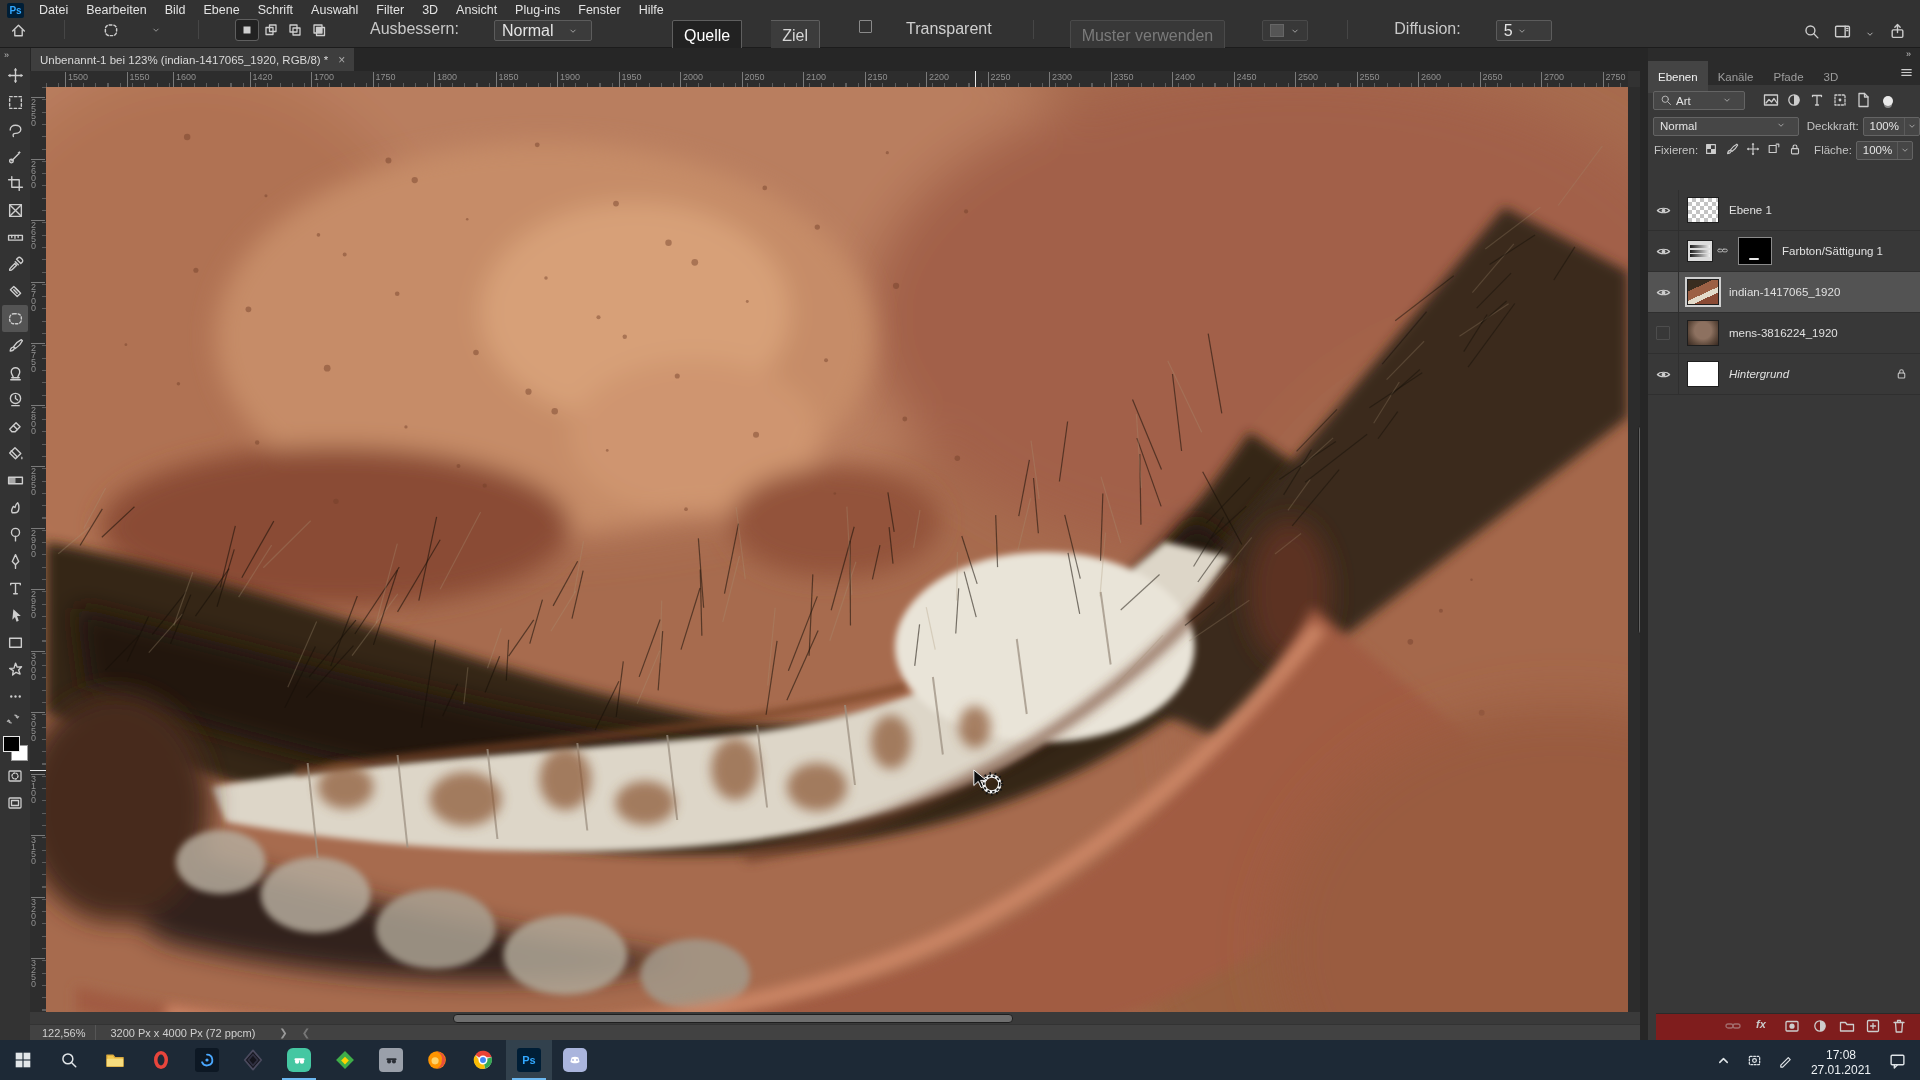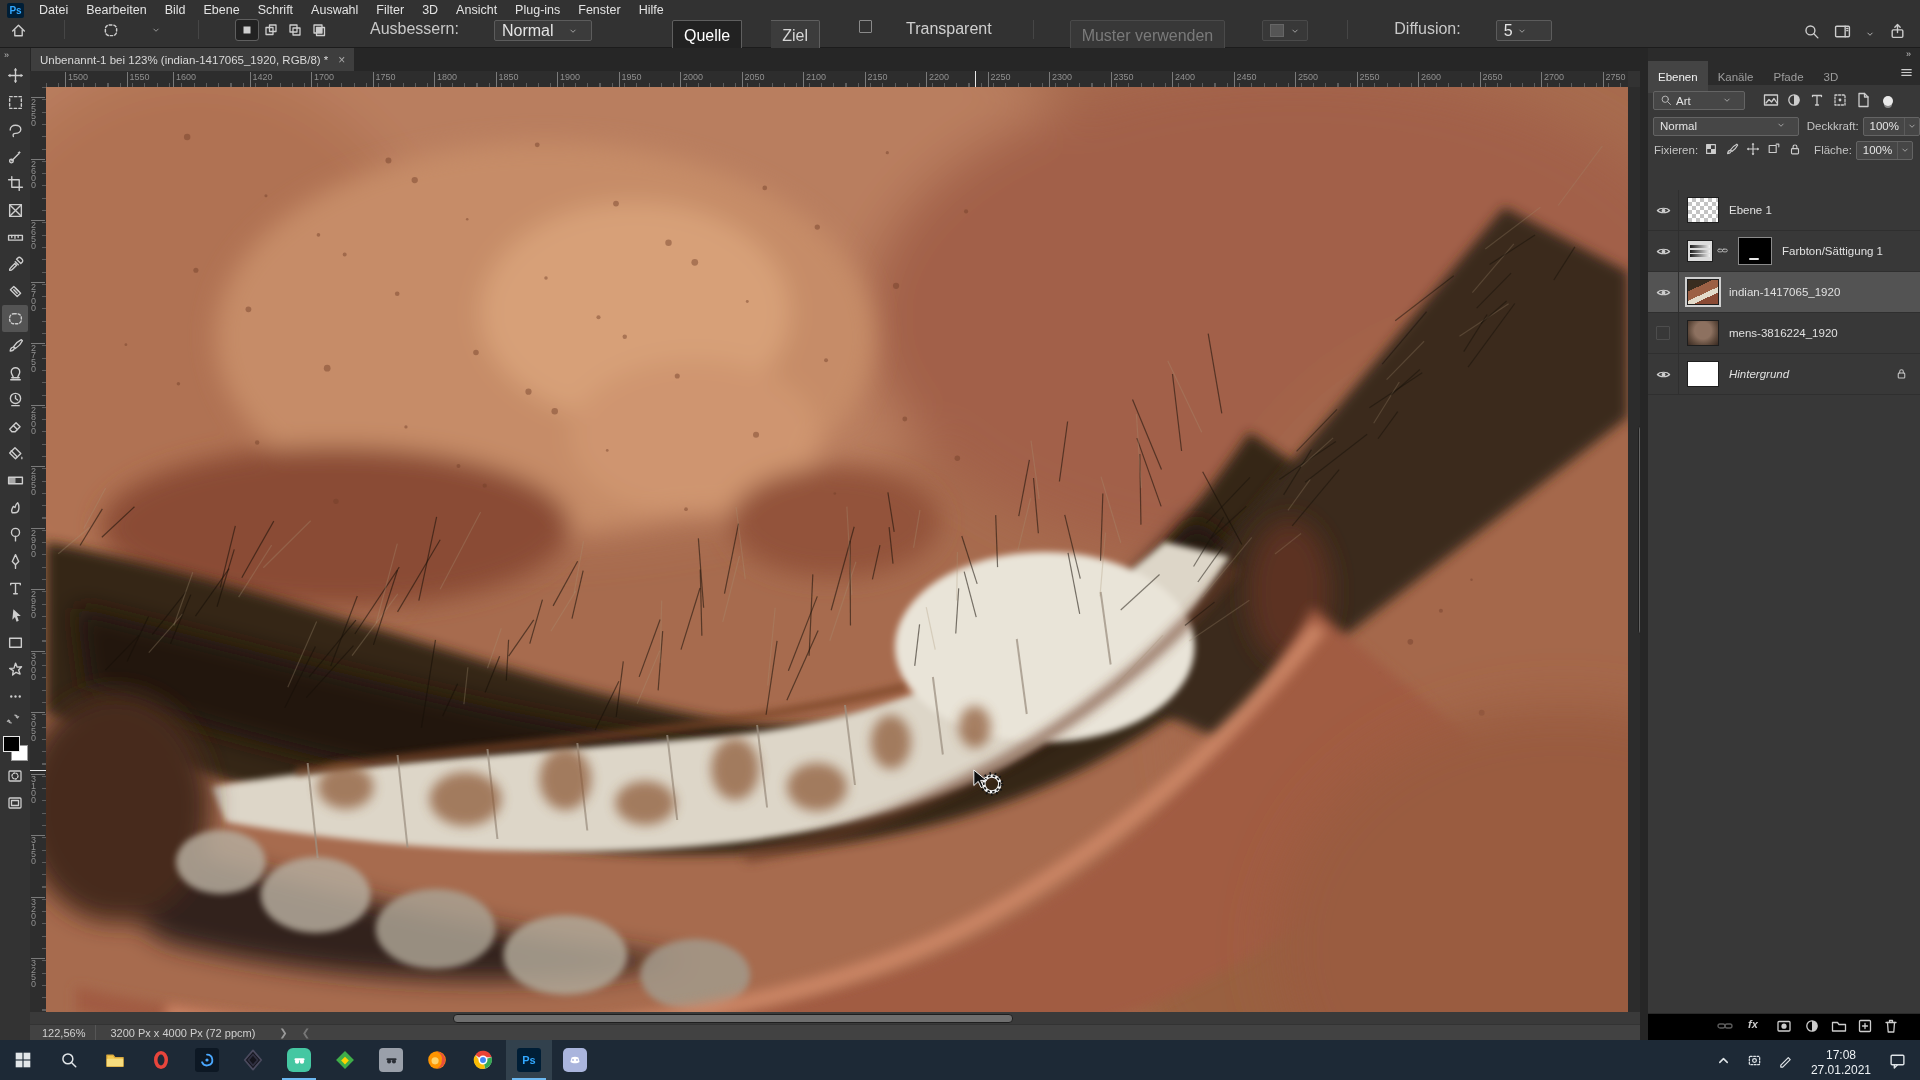--- a/index.html
+++ b/index.html
@@ -93,21 +93,21 @@
   .thumb.photo1{background:linear-gradient(155deg,#3a2d20 0 30%,#9c6044 30% 55%,#e3dbca 55% 70%,#8a4a34 70%);}
   .thumb.photo2{background:radial-gradient(circle at 50% 40%,#8d7160 0 40%,#5f4a3c 70%,#392a22);}
   .adjthumb{width:26px;height:22px;background:#dcdcdc;border:1px solid #1e1e1e;margin-left:8px;flex:none;
             display:flex;flex-direction:column;justify-content:space-evenly;padding:2px;box-sizing:border-box;}
   .adjthumb i{display:block;height:3px;background:linear-gradient(90deg,#1a1a1a,#f2f2f2);}
   .maskthumb{width:32px;height:26px;background:#000;border:1px solid #8a8a8a;margin-left:8px;position:relative;flex:none;}
   .maskthumb::after{content:'';position:absolute;left:10px;bottom:4px;width:10px;height:2px;background:#e8e8e8;border-radius:2px;}
   .lname{margin-left:10px;color:#e0e0e0;white-space:nowrap;}
   .lname.italic{font-style:italic;}
   .rowlock{position:absolute;right:12px;}
-  #rp-bottom{position:absolute;left:0;right:0;bottom:0;height:26px;background:#000000;border-top:1px solid #2a2a2a;
+  #rp-bottom{position:absolute;left:8px;right:0;bottom:0;height:26px;background:#7f1d1d;border-top:1px solid #2a2a2a;
              display:flex;align-items:center;}
   #rp-bottom .bi{position:absolute;top:4px;}
   .fxtext{font-size:11px;font-style:italic;color:#c9c9c9;font-weight:bold;}
   
   #taskbar{position:absolute;left:0;right:0;bottom:0;height:40px;background:#1d2936;display:flex;align-items:stretch;}
   .tb-tile{width:46px;display:flex;align-items:center;justify-content:center;position:relative;flex:none;}
   .tb-tile.focused{background:#32414d;}
   .tb-tile .underline{position:absolute;left:6px;right:6px;bottom:0;height:2px;background:#6cb8f0;}
   .tb-appicon{width:26px;height:26px;display:flex;align-items:center;justify-content:center;border-radius:4px;}
   #tray{position:absolute;right:0;top:0;height:40px;display:flex;align-items:center;}

